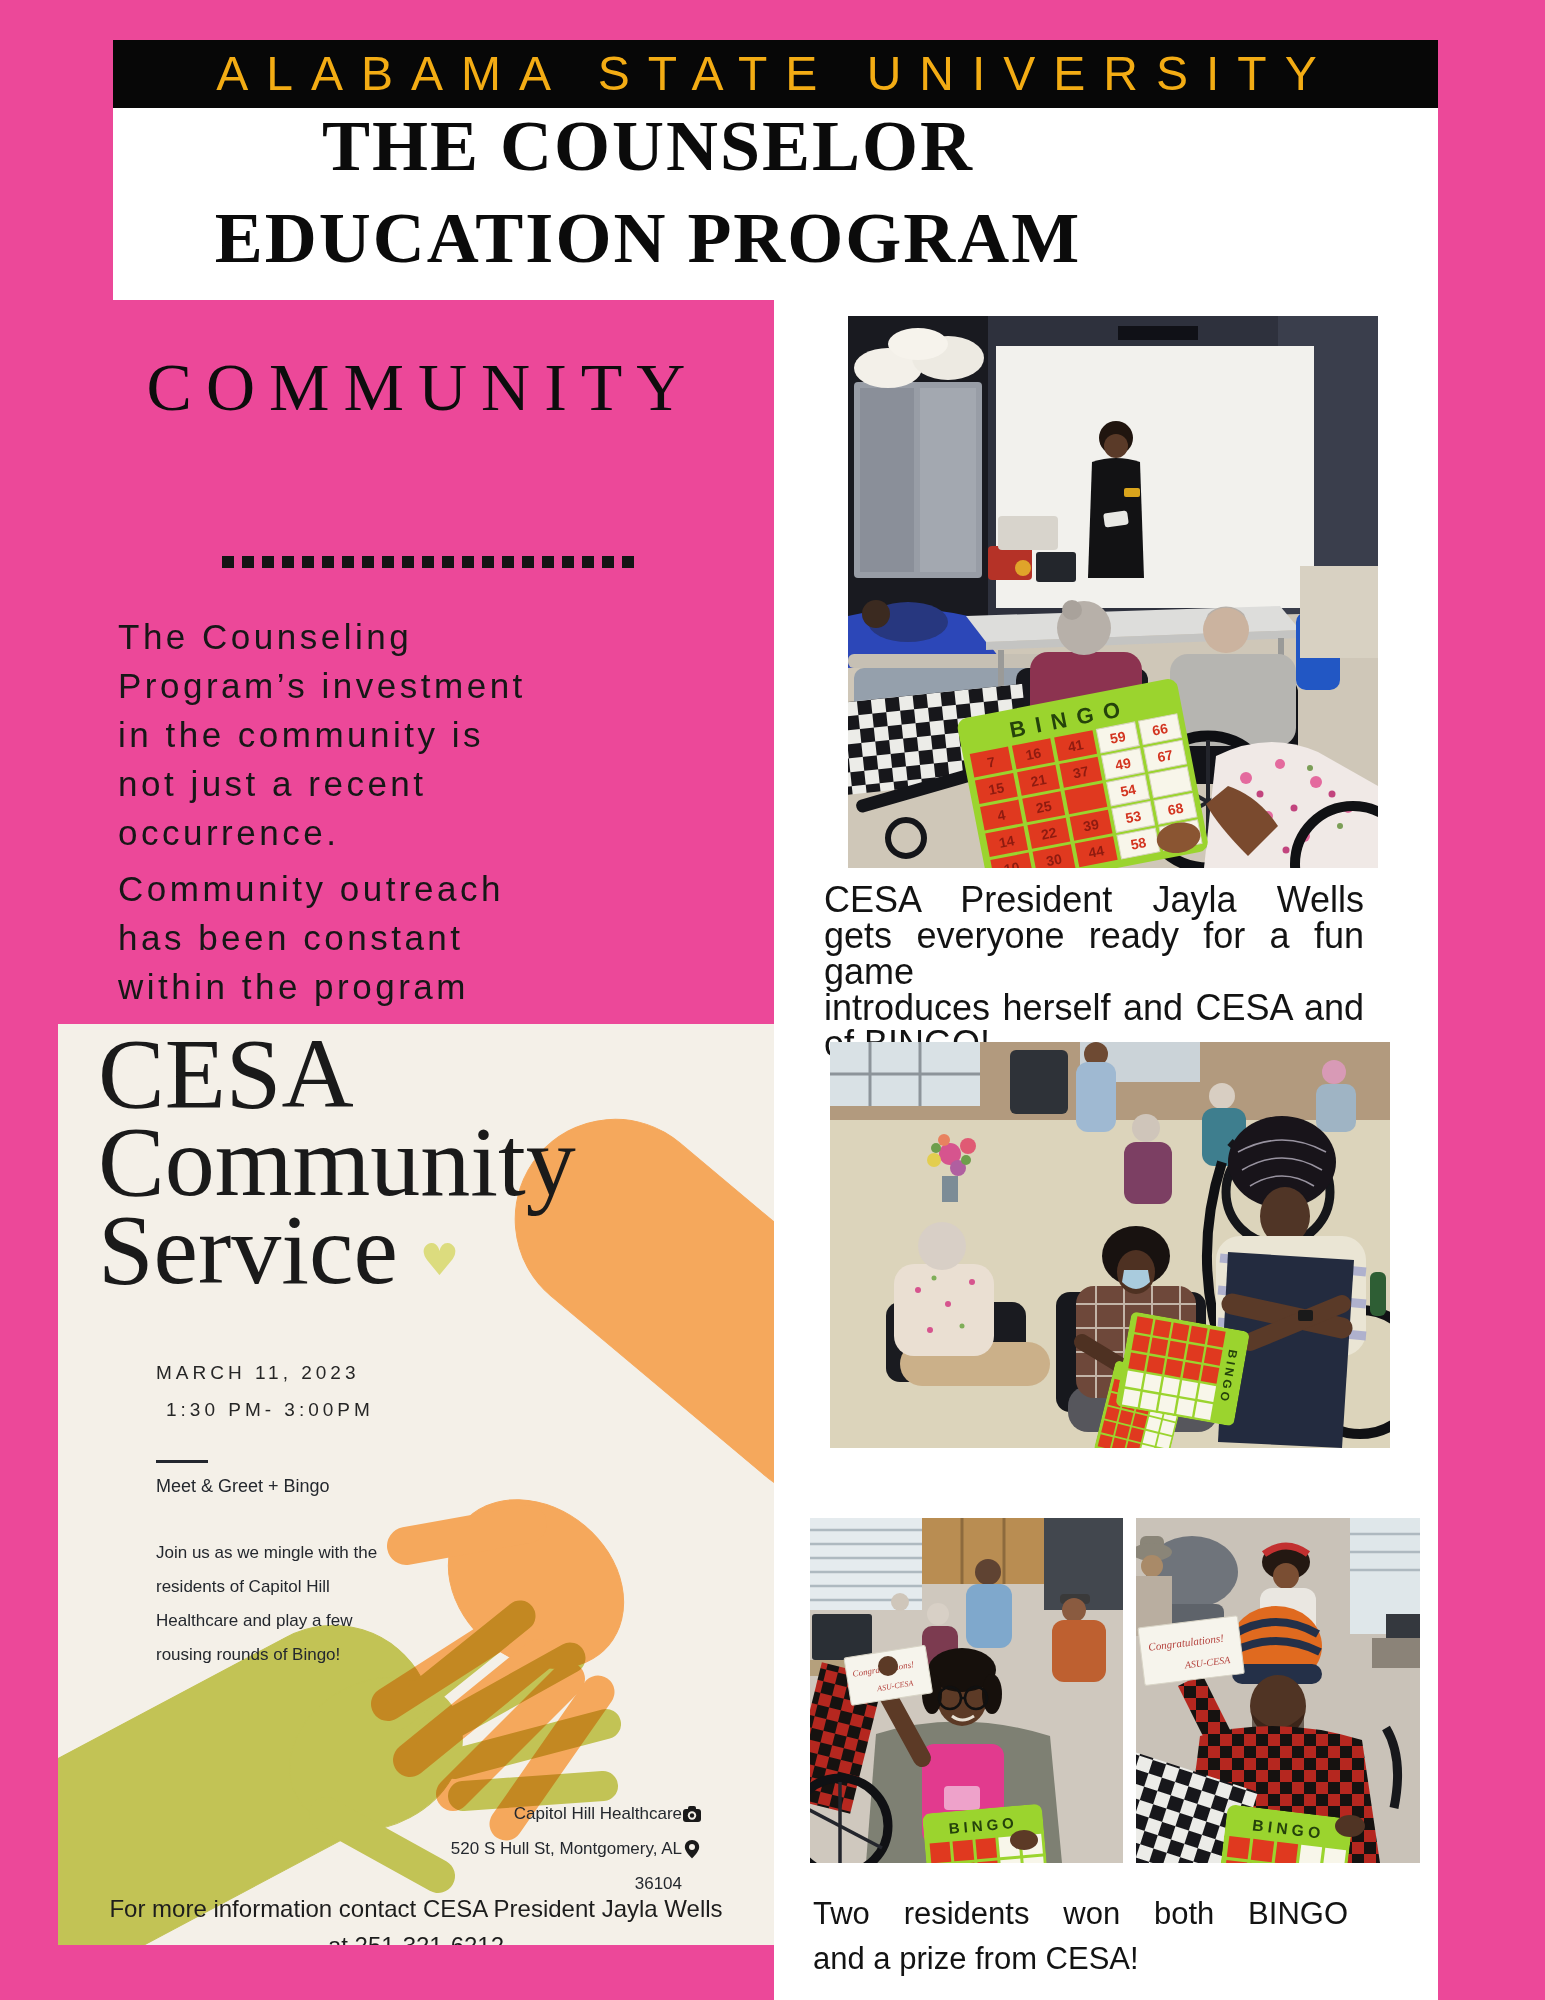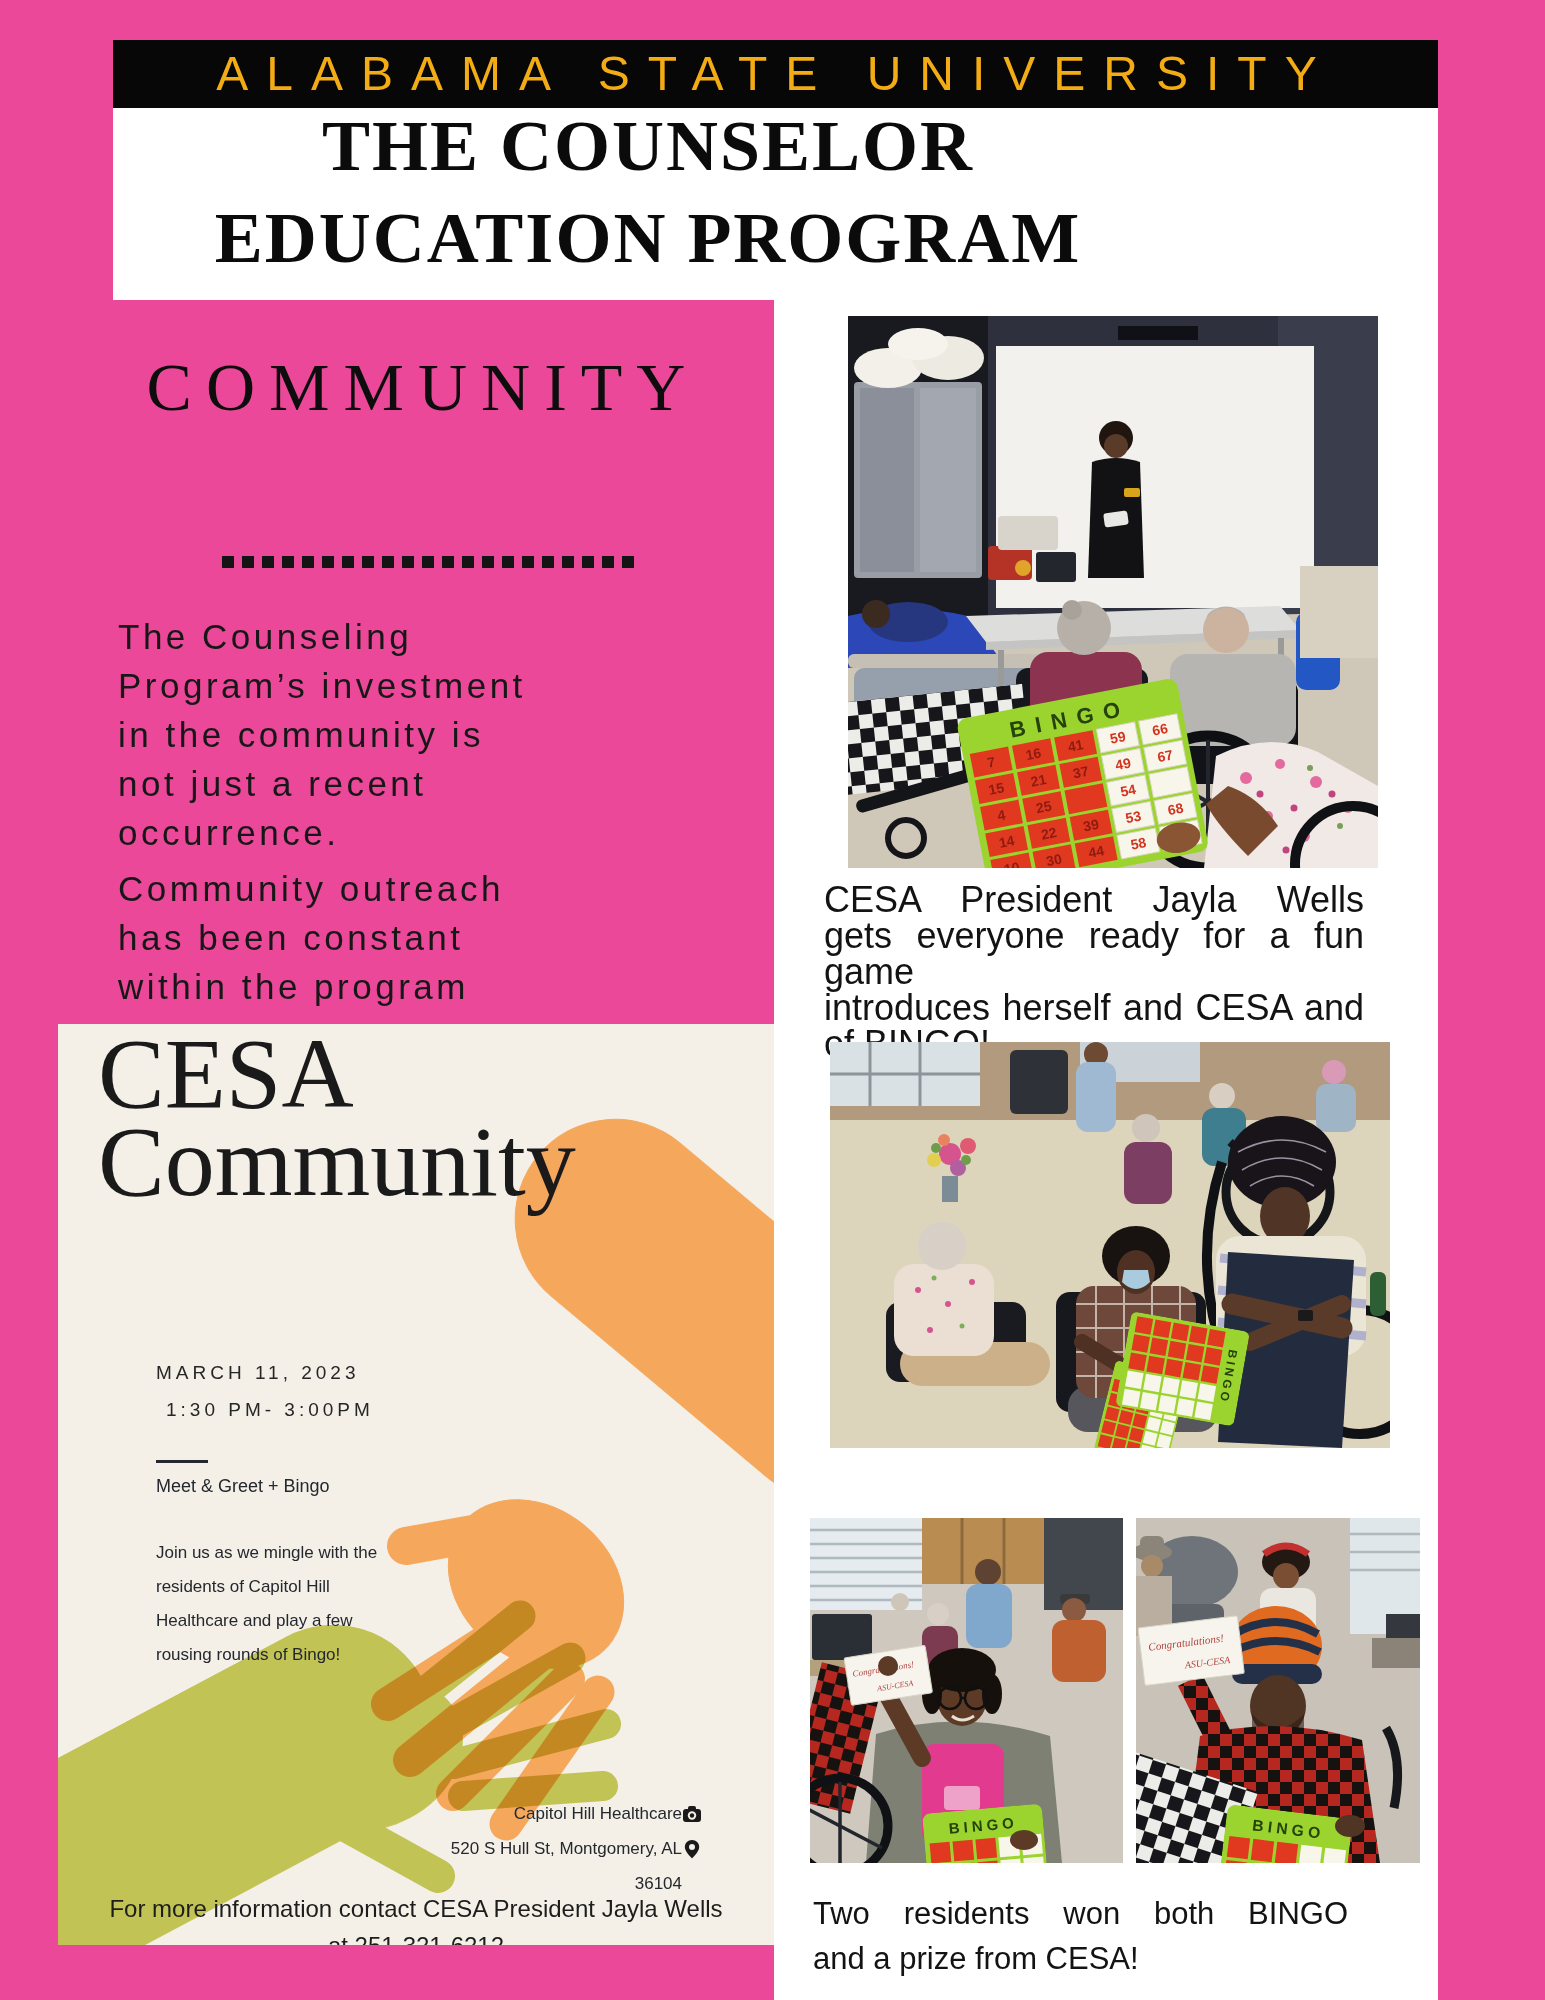--- a/index.html
+++ b/index.html
@@ -145,20 +145,21 @@
         <line x1="372" y1="712" x2="512" y2="634" stroke-width="31"></line>
         <line x1="396" y1="740" x2="548" y2="700" stroke-width="30"></line>
         <line x1="405" y1="772" x2="545" y2="762" stroke-width="30"></line>
         <line x1="268" y1="790" x2="380" y2="852" stroke-width="34"></line>
       </g>
     </svg>
 
     <div class="abs card-title">
       <div>CESA</div>
       <div>Community</div>
+      <div><span>Service</span><span class="heart">♥</span></div>
     </div>
 
     <div class="abs card-date">
       <div>MARCH 11, 2023</div>
       <div class="time">1:30 PM- 3:00PM</div>
     </div>
 
     <div class="abs card-divider"></div>
     <div class="abs card-event">Meet &amp; Greet + Bingo</div>
     <div class="abs card-desc">Join us as we mingle with the

